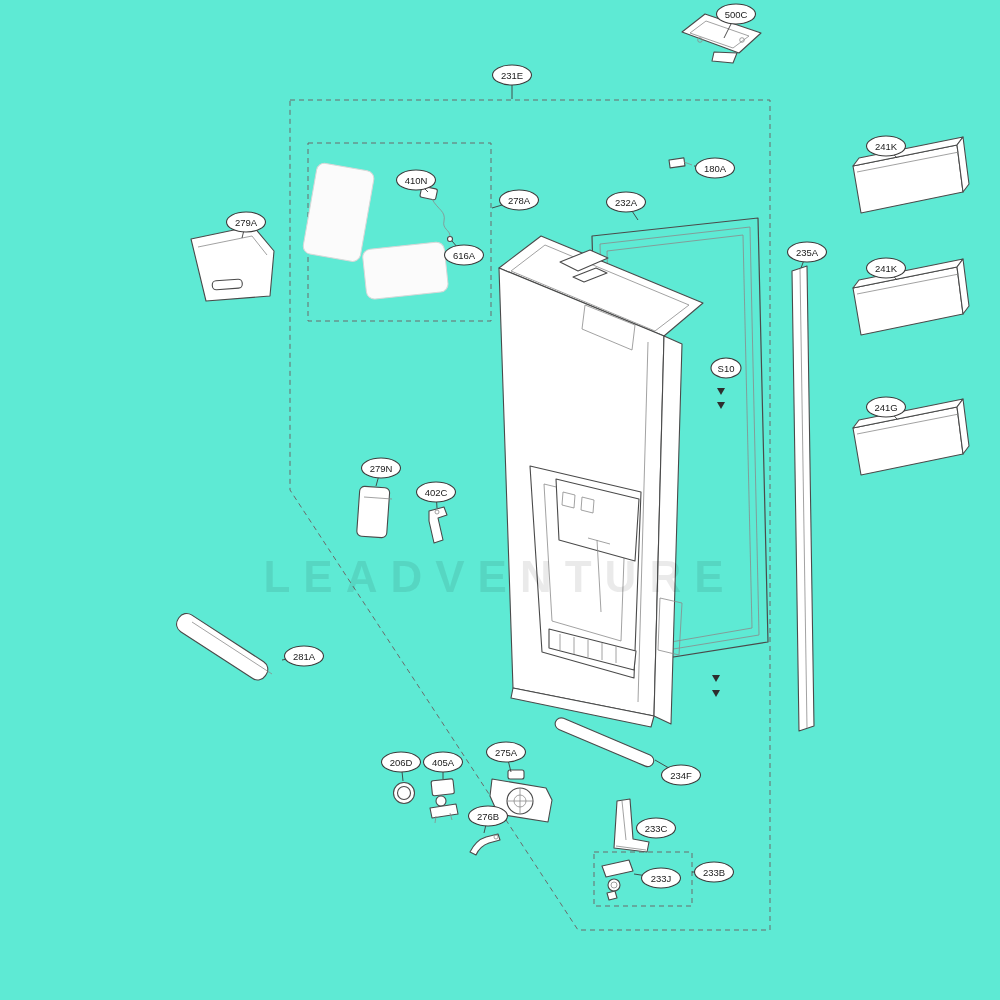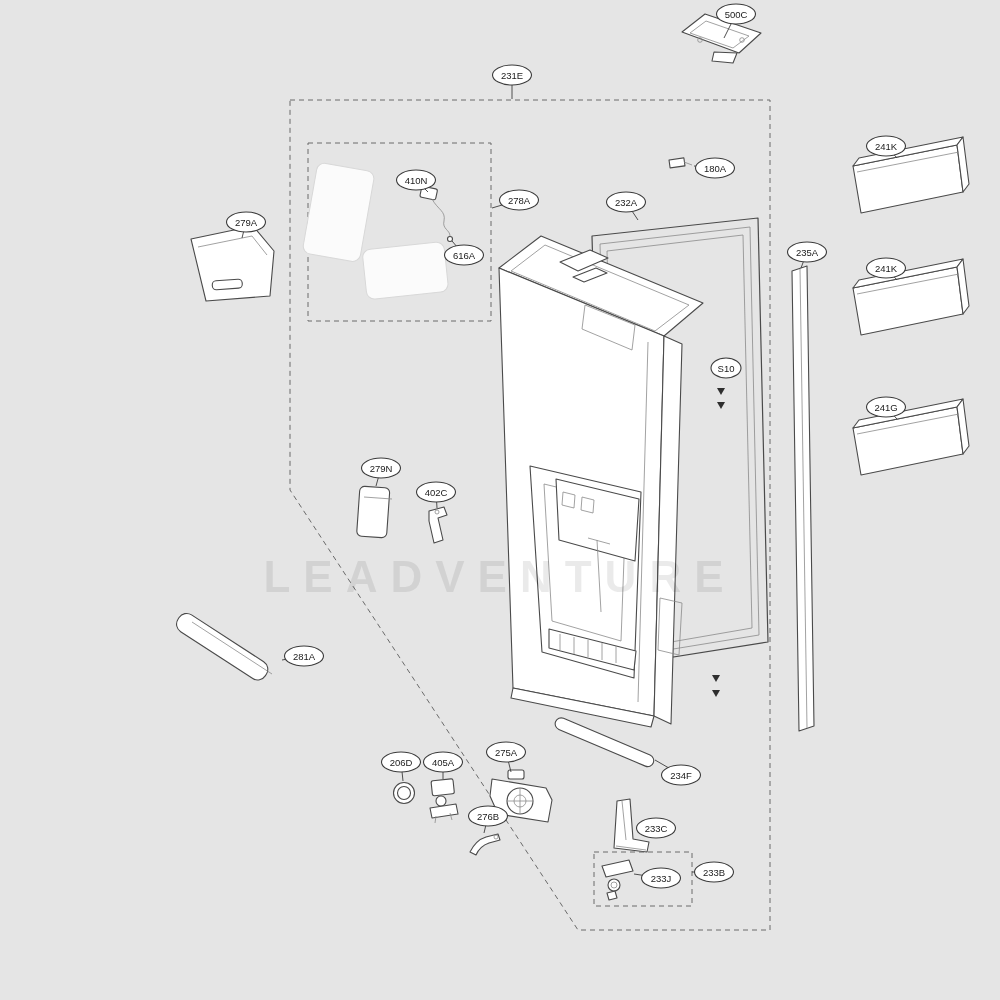--- a/index.html
+++ b/index.html
@@ -1,16 +1,16 @@
 <!DOCTYPE html>
 <html><head>
 <meta charset="utf-8">
 <style>
   html,body{margin:0;padding:0;background:#fff;}
-  .canvas{position:relative;width:1000px;height:1000px;background:#e5e5e5;overflow:hidden;
+  .canvas{position:relative;width:1000px;height:1000px;background:#5eead4;overflow:hidden;
           font-family:"Liberation Sans", sans-serif;}
   svg{display:block;}
   .part{fill:#ffffff;stroke:#4a4a4a;stroke-width:1.1;stroke-linejoin:round;}
   .frame{fill:none;stroke:#4a4a4a;stroke-width:1.2;stroke-linejoin:round;}
   .detail{fill:none;stroke:#8a8a8a;stroke-width:0.8;stroke-linejoin:round;}
   .ghost{fill:#fbfbfb;stroke:#d8d8d8;stroke-width:1;}
   .dashed{fill:none;stroke:#6a6a6a;stroke-width:1;stroke-dasharray:5 4;}
   .callout{fill:#ffffff;stroke:#3c3c3c;stroke-width:1.1;}
   .callout-text{font-family:"Liberation Sans", sans-serif;font-size:9.5px;
                 text-anchor:middle;fill:#1a1a1a;}

